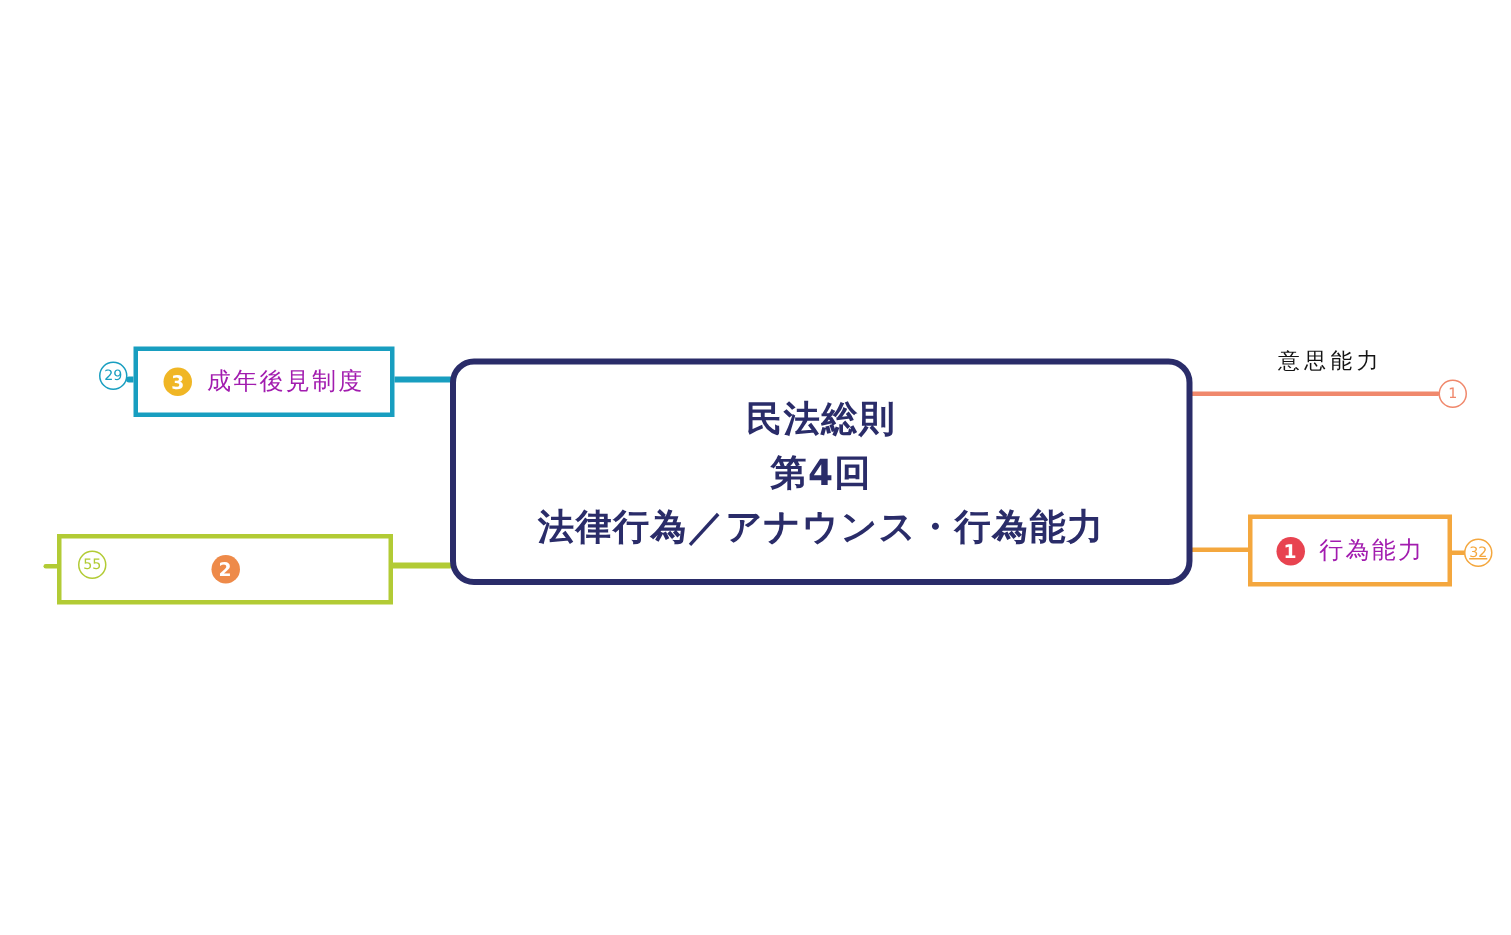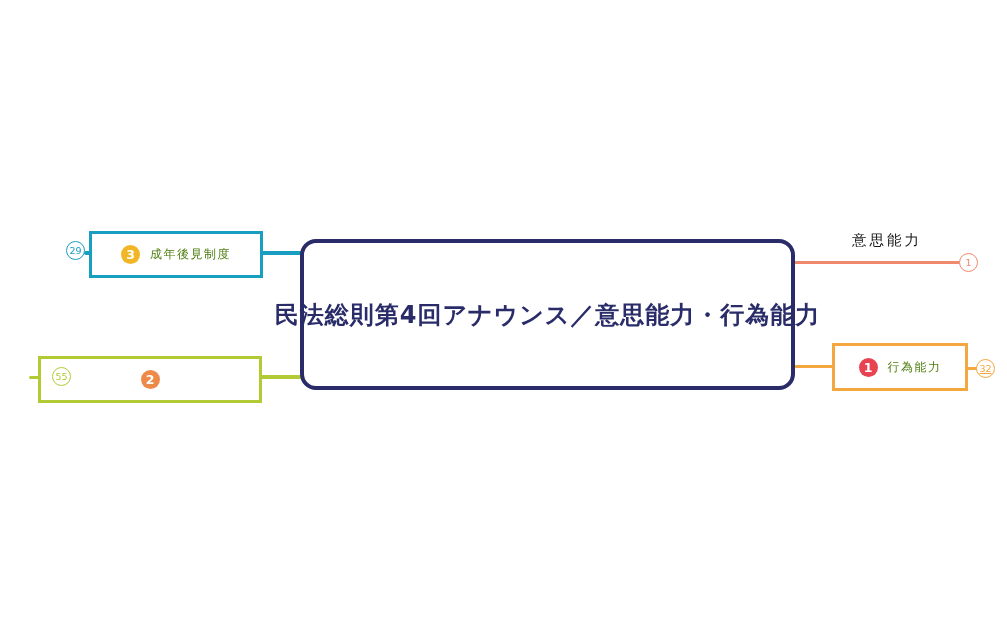--- a/index.html
+++ b/index.html
@@ -16,21 +16,21 @@
 
   
   .center-node {
     position: absolute;
     left: 300px; top: 239px;
     width: 495px; height: 151px;
     background: #ffffff;
     border: 4px solid #2a2c69;
     border-radius: 16px;
     display: flex;
-    flex-direction: row;
+    flex-direction: column;
     align-items: center;
     justify-content: center;
   }
   .center-node .line {
     color: #2a2c69;
     font-weight: bold;
     font-size: 24px;
     line-height: 36px;
     letter-spacing: 1px;
     white-space: nowrap;
@@ -41,22 +41,22 @@
   .topic-box {
     position: absolute;
     background: #ffffff;
     display: flex;
     align-items: center;
     justify-content: center;
     gap: 10px;
     white-space: nowrap;
   }
   .topic-box .topic-label {
-    font-size: 12px;
-    color: #4d7c0f;
+    font-size: 16px;
+    color: #a21caf;
     letter-spacing: 1.5px;
   }
   .num-badge {
     width: 19px; height: 19px;
     border-radius: 50%;
     color: #ffffff;
     font-size: 12.5px;
     font-weight: bold;
     display: flex;
     align-items: center;
@@ -140,21 +140,21 @@
   <div class="conn conn-teal conn-guardianship"></div>
   <div class="conn conn-green conn-capacity-stub"></div>
   <div class="conn conn-green conn-capacity"></div>
   <div class="conn conn-salmon conn-announce"></div>
   <div class="conn conn-orange conn-legal-act"></div>
   <div class="conn conn-orange conn-legal-act-stub"></div>
 
   <div class="center-node">
     <div class="line">民法総則</div>
     <div class="line">第4回</div>
-    <div class="line">アナウンス／意思能力・行為能力</div>
+    <div class="line">法律行為／アナウンス・行為能力</div>
   </div>
 
   <div class="topic-box box-guardianship">
     <span class="num-badge badge-yellow">3</span>
     <span class="topic-label">成年後見制度</span>
   </div>
   <div class="count-circle count-teal">29</div>
 
   <div class="topic-box box-capacity">
     <span class="num-badge badge-orange">2</span>

